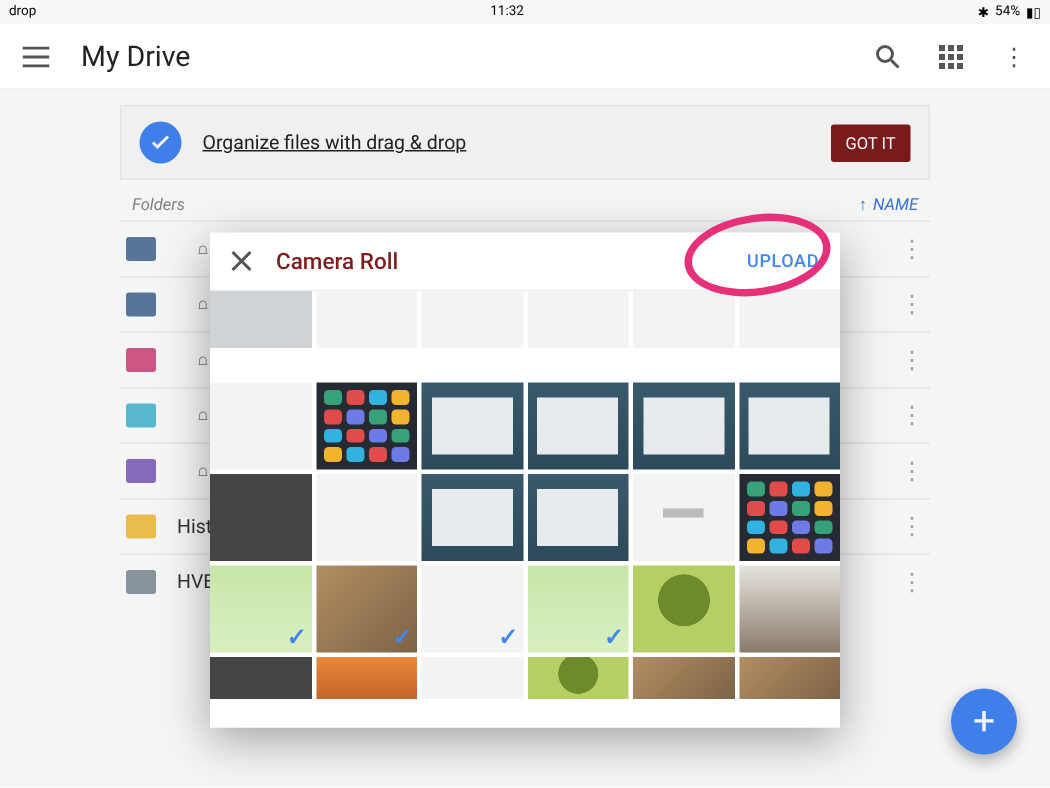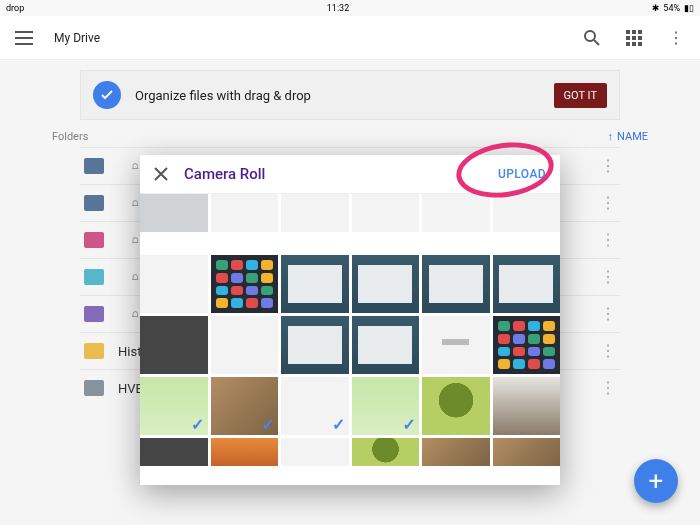--- a/index.html
+++ b/index.html
@@ -1,43 +1,43 @@
 <!DOCTYPE html>
 <html><head>
 <meta charset="utf-8">
 <style>
   * { box-sizing: border-box; margin: 0; padding: 0; font-family: -apple-system, Roboto, Arial, sans-serif; }
   html, body { width: 700px; height: 525px; overflow: hidden; background: #fff; }
   .statusbar { height: 16px; background: #f8f8f8; display: flex; align-items: center; justify-content: space-between; padding: 0 6px; font-size: 9px; color: #000; }
   .statusbar .sb-right { display: flex; gap: 4px; align-items: center; }
   .appbar { height: 44px; display: flex; align-items: center; padding: 0 12px; gap: 18px; border-bottom: 1px solid #eee; }
-  .appbar .title { font-size: 12px; color: #222; flex: 1; }
+  .appbar .title { font-size: 19px; color: #222; flex: 1; }
   .icon-btn { width: 24px; height: 24px; display: flex; align-items: center; justify-content: center; color: #555; }
   .content { position: relative; height: calc(525px - 16px - 44px); background: #fff; overflow: hidden; }
   .banner { margin: 10px 80px; background: #fafafa; border: 1px solid #eee; padding: 10px 12px; display: flex; align-items: center; gap: 14px; }
   .banner .dot { width: 28px; height: 28px; border-radius: 50%; background: #4285f4; display: flex; align-items: center; justify-content: center; color: #fff; }
-  .banner .text .t1 { font-size: 13px; color: #222; }
+  .banner .text .t1 { font-size: 13px; color: #222; text-decoration: underline; }
   .banner .text .t2 { font-size: 11px; color: #888; }
   .banner .gotit { margin-left: auto; background: #7f1d1d; color: #fff; font-size: 11px; padding: 6px 10px; border-radius: 2px; }
-  .sort-row { margin: 8px 52px 4px; display: flex; font-size: 11px; color: #888; align-items: center; gap: 16px; }
+  .sort-row { margin: 8px 88px 4px; display: flex; font-size: 11px; color: #888; align-items: center; gap: 16px; font-style: italic; }
   .sort-row .spacer { flex: 1; }
   .sort-row .sort-name { color: #3b78e7; display: flex; align-items: center; gap: 4px; }
   .list { margin: 0 80px; }
   .row { display: flex; align-items: center; gap: 14px; padding: 10px 4px; border-top: 1px solid #eee; font-size: 13px; color: #333; }
   .row .ficon { width: 20px; height: 16px; border-radius: 2px; position: relative; }
   .row .shared { font-size: 10px; color: #999; }
   .row .mod { margin-left: auto; font-size: 11px; color: #888; margin-right: 30px; }
   .row .more { color: #aaa; font-size: 16px; line-height: 0; }
   .fab { position: absolute; right: 22px; bottom: 22px; width: 44px; height: 44px; border-radius: 50%; background: #4285f4; color: #fff; display: flex; align-items: center; justify-content: center; font-size: 26px; box-shadow: 0 4px 10px rgba(0,0,0,0.3); }
 
   .overlay { position: absolute; inset: 0; background: rgba(0,0,0,0.04); }
   .sheet { position: absolute; left: 140px; top: 95px; width: 420px; height: 330px; background: #fff; box-shadow: 0 8px 30px rgba(0,0,0,0.35); display: flex; flex-direction: column; }
   .sheet-head { display: flex; align-items: center; gap: 16px; padding: 10px 14px; border-bottom: 1px solid #eee; }
   .sheet-head .close { font-size: 16px; color: #555; }
-  .sheet-head .sh-title { font-size: 15px; color: #4c1d95; font-weight: 500; flex: 1; }
+  .sheet-head .sh-title { font-size: 15px; color: #7f1d1d; font-weight: 500; flex: 1; }
   .sheet-head .upload { color: #4285f4; font-size: 12px; font-weight: 500; letter-spacing: 0.4px; }
   .grid { flex: 1; overflow: hidden; padding: 0; display: grid; grid-template-columns: repeat(6, 1fr); grid-auto-rows: 58px; gap: 3px; background: #fff; }
   .thumb { background: #cfd3d6; position: relative; overflow: hidden; }
   .thumb.light { background: #f3f3f3; }
   .thumb.screen { background: linear-gradient(#395a6b, #2c4a59); display:flex; align-items:center; justify-content:center; }
   .thumb.screen::after { content:""; width:80%; height:64%; background:#e7ebee; }
   .thumb.apps { background:#262b33; display:grid; grid-template-columns:repeat(4,1fr); grid-template-rows:repeat(4,1fr); gap:3px; padding:5px; }
   .thumb.apps span { border-radius:3px; }
   .thumb.green { background: linear-gradient(#c7e6a8, #d9efc1); }
   .thumb.frog { background: radial-gradient(circle at 50% 40%, #6d8b2a 35%, #b6cf65 36%); }

